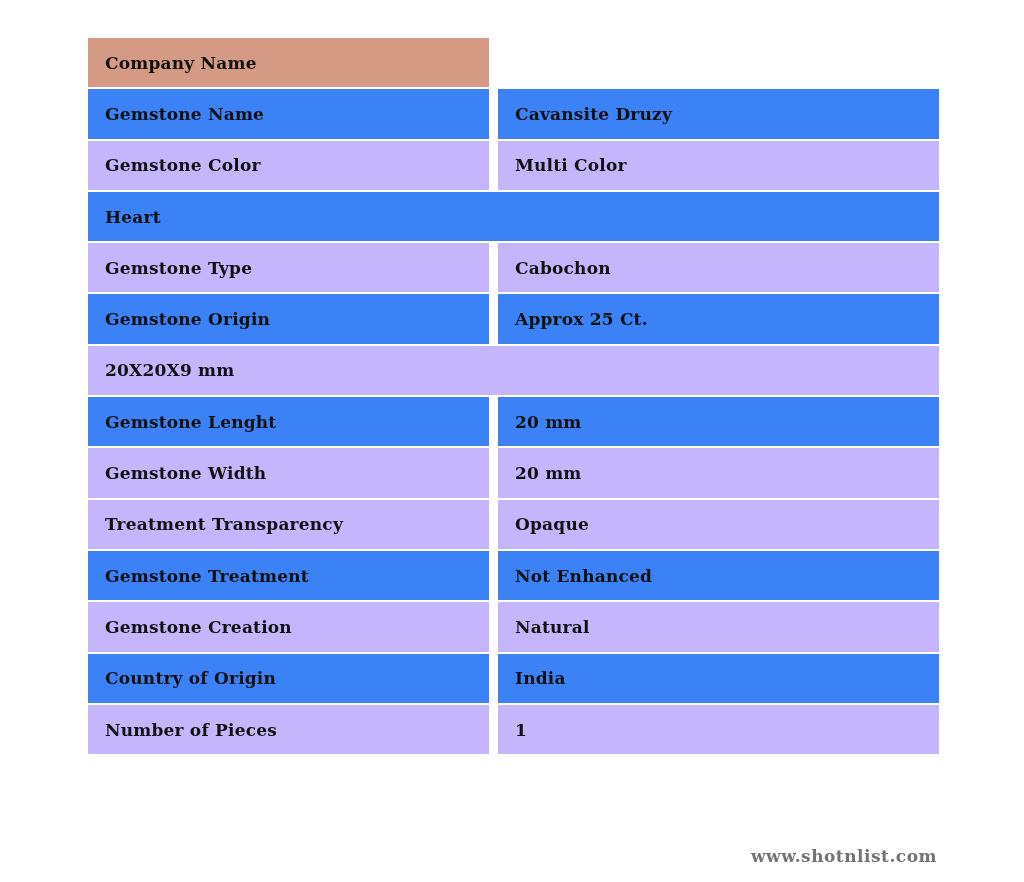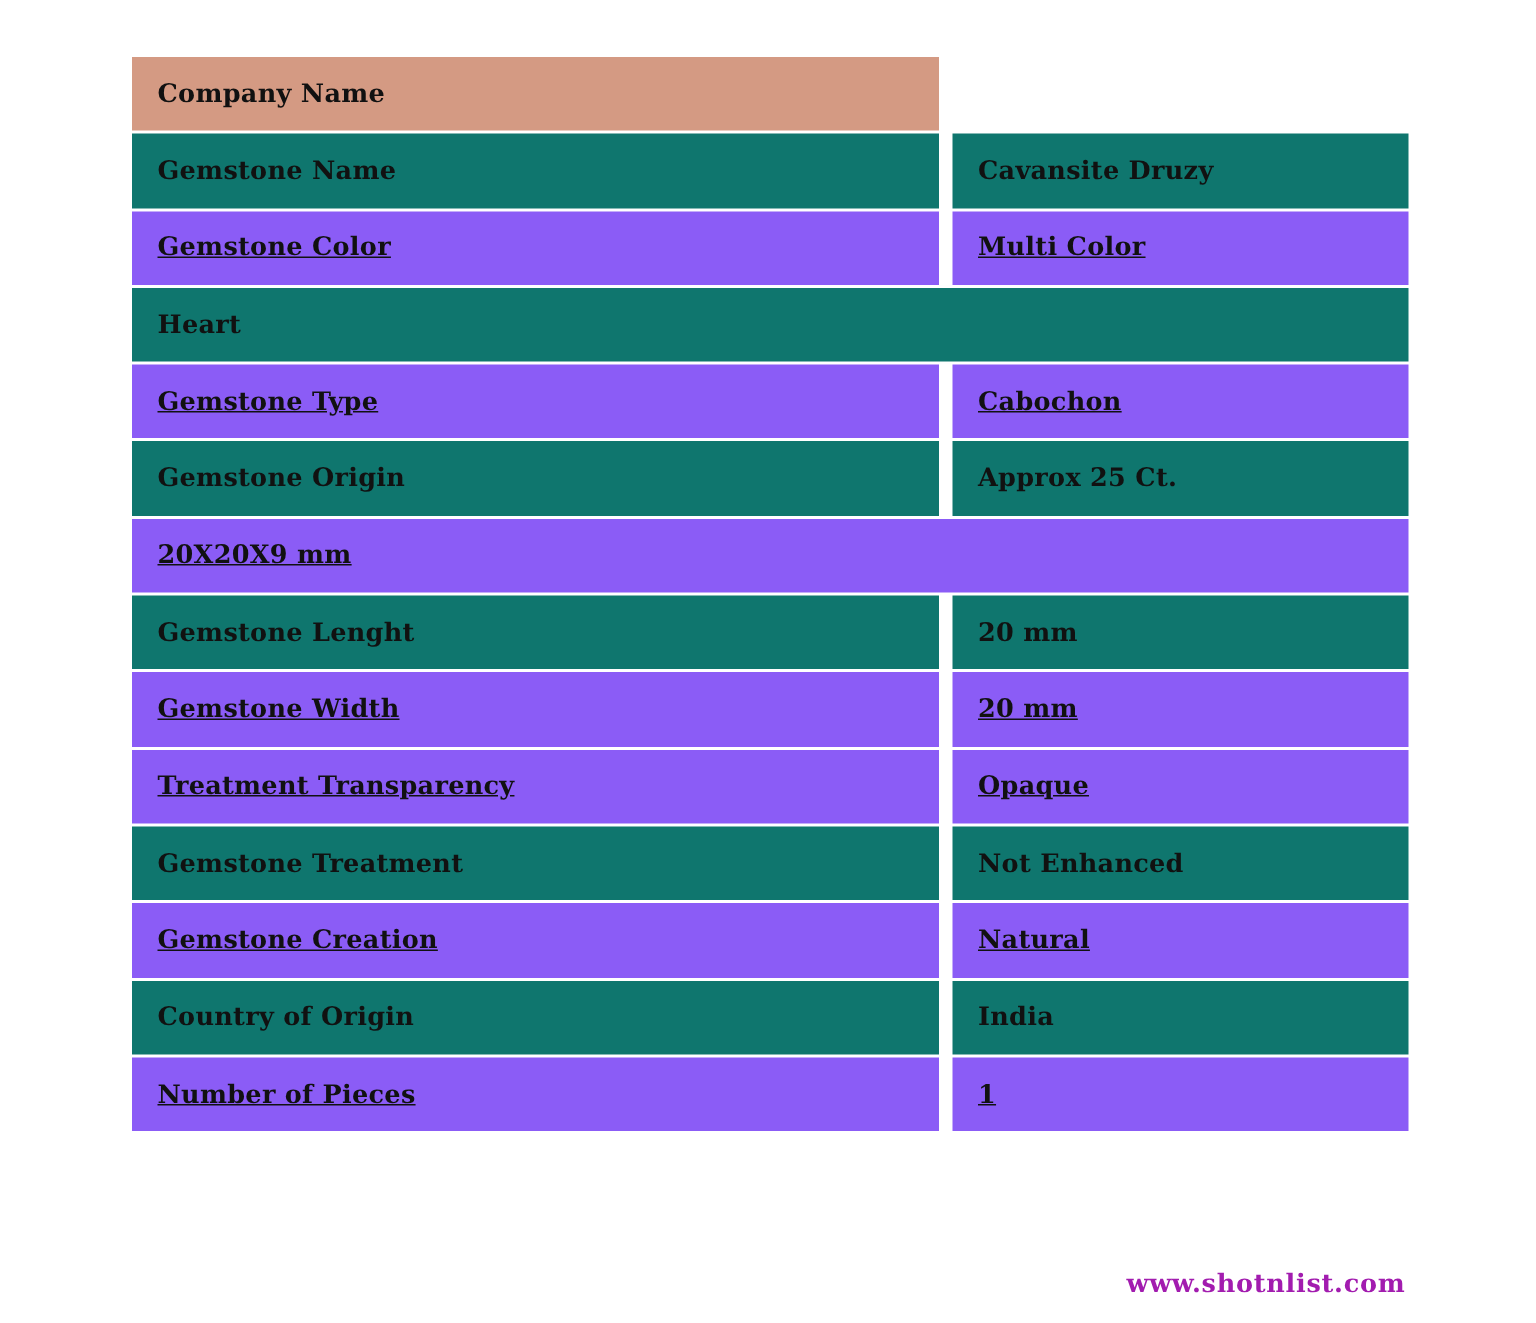--- a/index.html
+++ b/index.html
@@ -25,31 +25,31 @@
     height: 49.3px;
     margin-bottom: 2px;
   }
   .cell {
     display: flex;
     align-items: center;
     padding-left: 17px;
     font-size: 17px;
     letter-spacing: 0.2px;
   }
-  .cell.label { width: 538px; }
+  .cell.label { width: 401px; }
   .cell.value { flex: 1; }
   .row.header .cell { background: #d49a83; }
-  .row.stripe .cell { background: #0f766e; text-align: right; }
-  .row.plain  .cell { background: #8b5cf6; text-decoration: underline; }
+  .row.stripe .cell { background: #3b82f6; text-align: right; }
+  .row.plain  .cell { background: #c4b5fd; }
   .watermark {
     position: absolute;
     top: 846px;
     right: 87px;
     font-size: 17px;
-    color: #a21caf;
+    color: #737373;
     letter-spacing: 0.5px;
     margin-left: 12px;
   }
 </style>
 </head>
 <body>
 
 <div class="spec-table">
   <div class="row header">
     <div class="cell label">Company Name</div>

